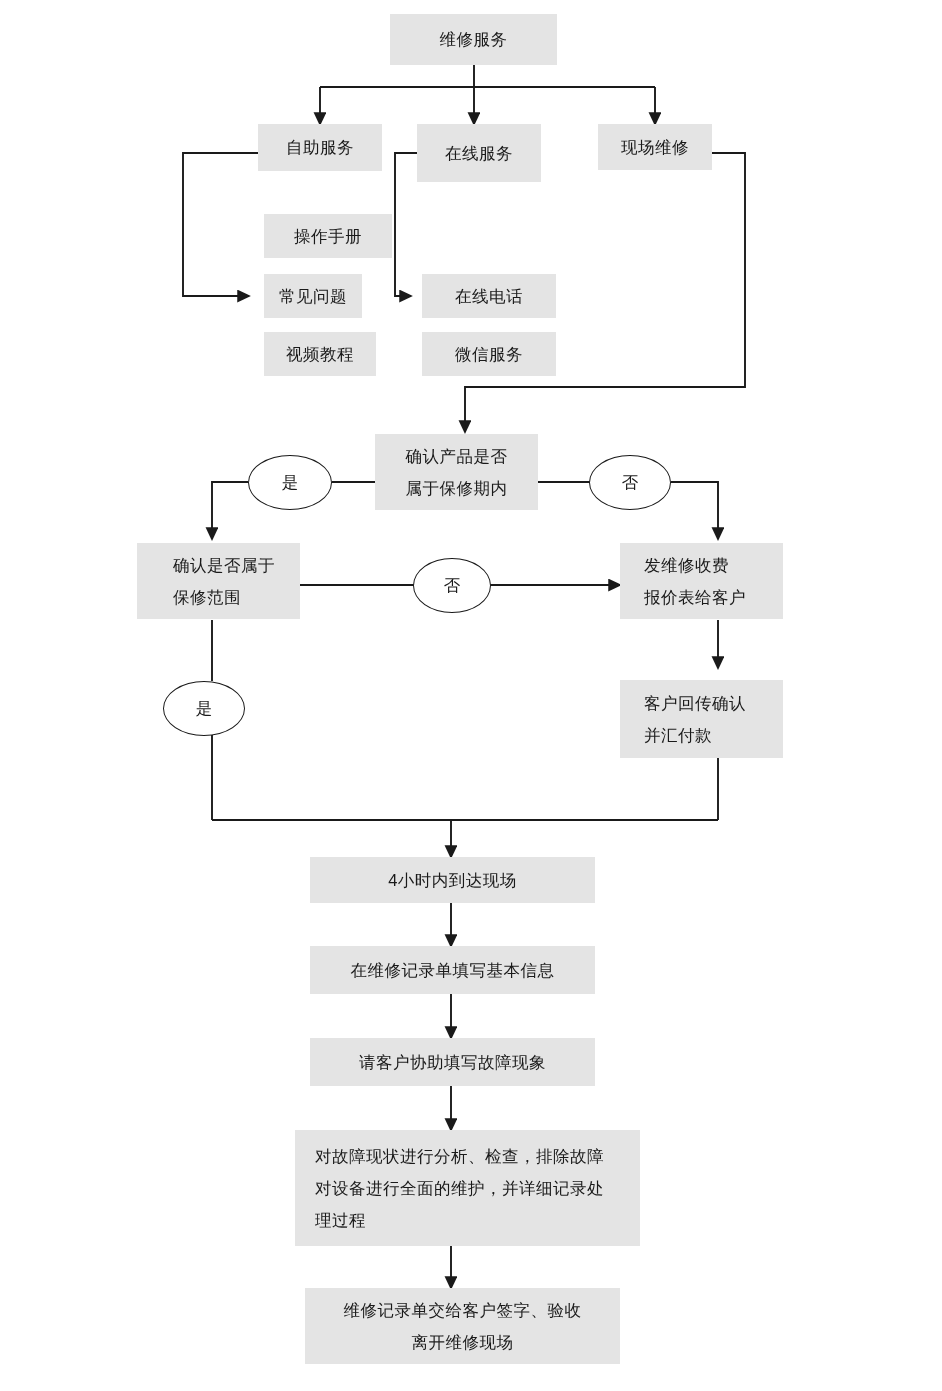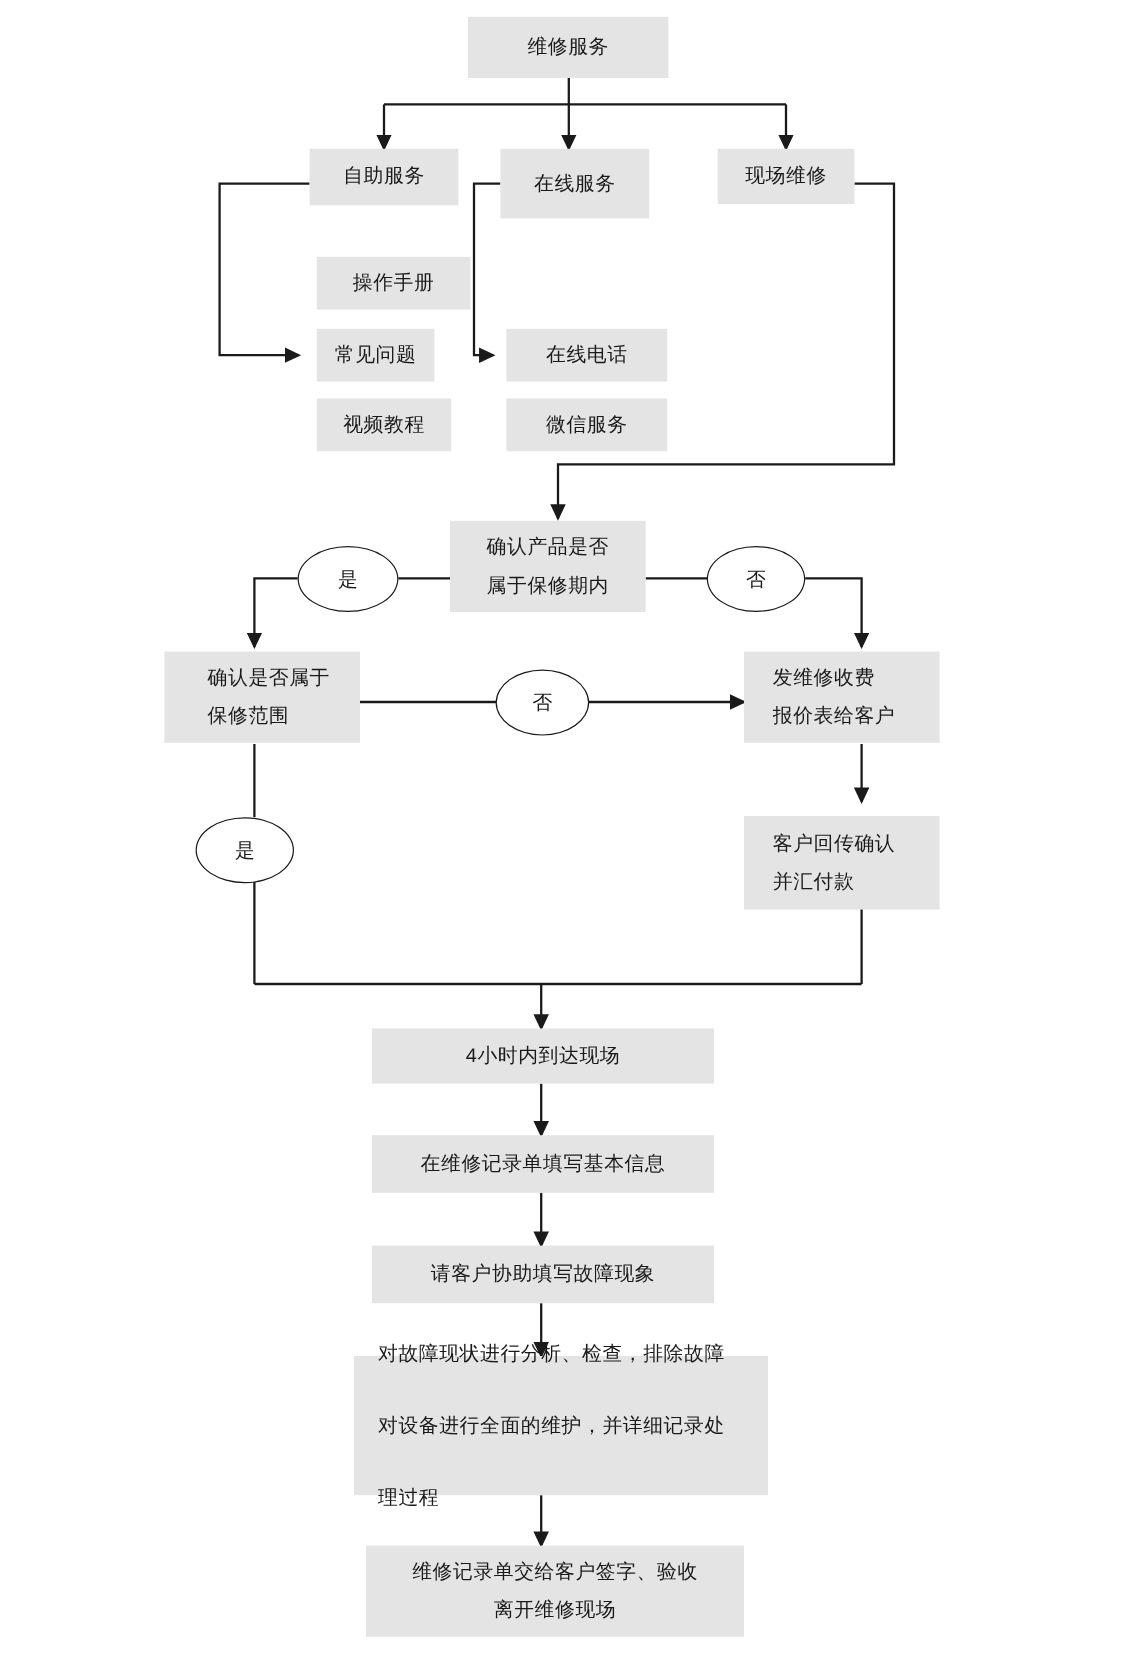--- a/index.html
+++ b/index.html
@@ -159,21 +159,21 @@
   <div class="node" style="left:310px;top:857px;width:285px;height:46px;">
     <span class="ln">4小时内到达现场</span>
   </div>
   <div class="node" style="left:310px;top:946px;width:285px;height:48px;">
     <span class="ln">在维修记录单填写基本信息</span>
   </div>
   <div class="node" style="left:310px;top:1038px;width:285px;height:48px;">
     <span class="ln">请客户协助填写故障现象</span>
   </div>
 
-  <div class="node left-align" style="left:295px;top:1130px;width:345px;height:116px;padding-left:20px;gap:28px;">
+  <div class="node left-align" style="left:295px;top:1130px;width:345px;height:116px;padding-left:20px;">
     <span class="ln">对故障现状进行分析、检查，排除故障</span>
     <span class="ln">对设备进行全面的维护，并详细记录处</span>
     <span class="ln">理过程</span>
   </div>
 
   <div class="node" style="left:305px;top:1288px;width:315px;height:76px;">
     <span class="ln">维修记录单交给客户签字、验收</span>
     <span class="ln">离开维修现场</span>
   </div>
 

